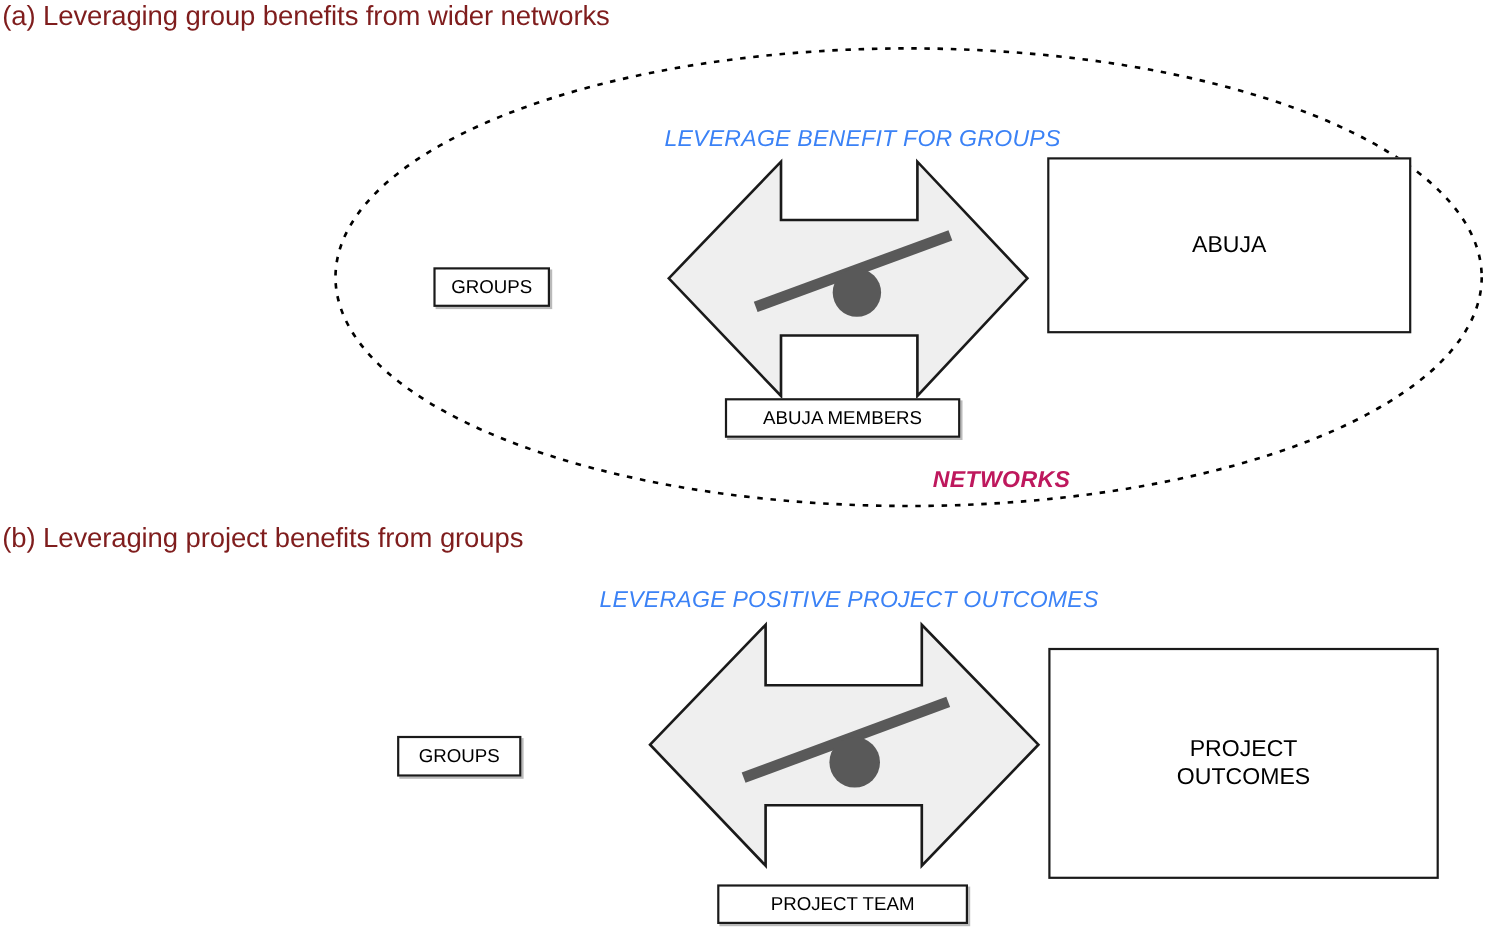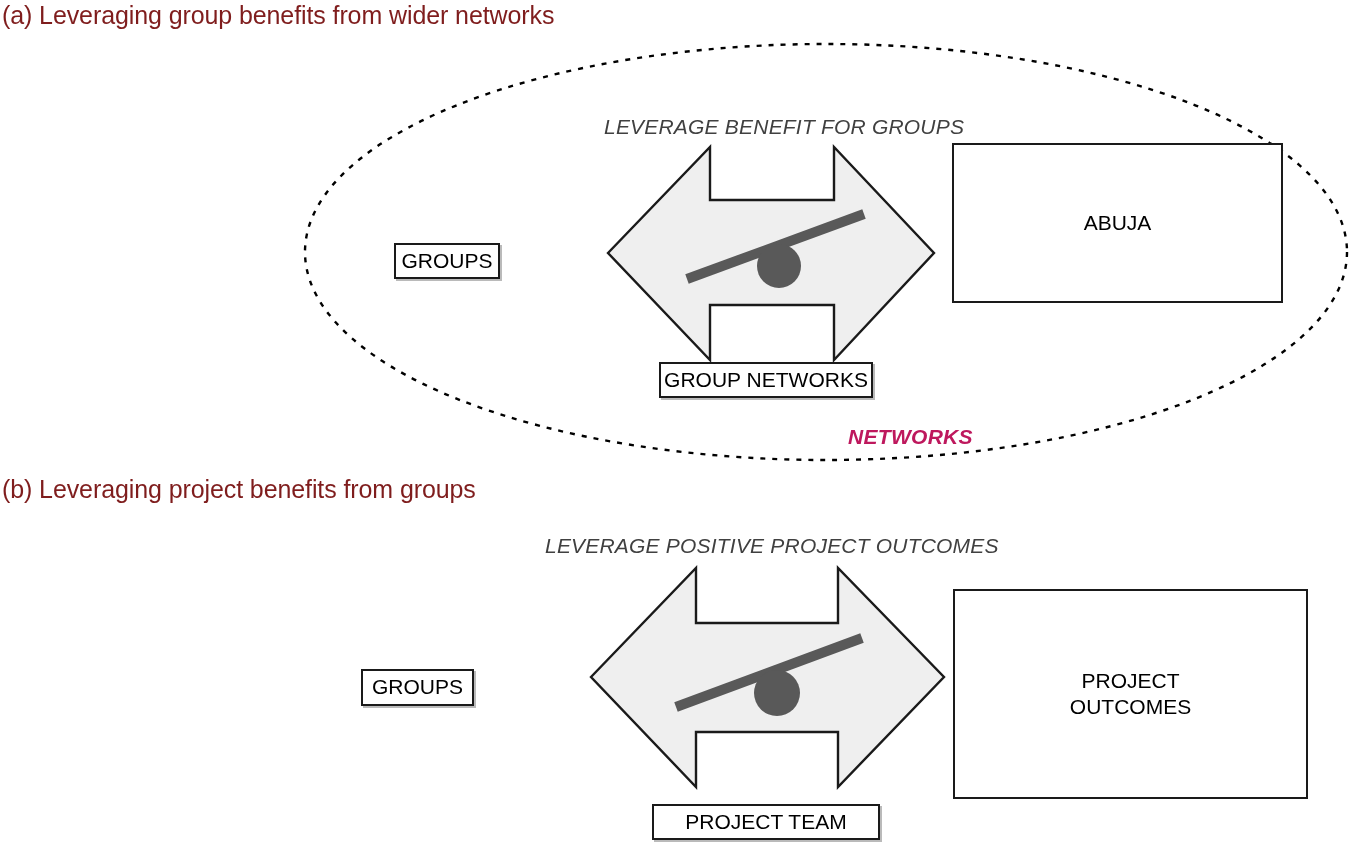--- a/index.html
+++ b/index.html
@@ -50,21 +50,21 @@
     background: #ffffff;
     border: 2px solid #1a1a1a;
     display: flex;
     align-items: center;
     justify-content: center;
     text-align: center;
     color: #000;
     font-family: "Liberation Sans", sans-serif;
   }
   .box.small {
-    font-size: 21px;
+    font-size: 17px;
     box-shadow: 2px 2px 0 rgba(130,130,130,0.55);
   }
   .box.large {
     font-size: 21px;
     border-width: 2px;
   }
   .box-label { display: block; line-height: 1.25; }
 
   
   #box-groups-a  { left: 394px; top: 243px;  width: 106px; height: 36px; }
@@ -76,21 +76,21 @@
   #box-outcomes  { left: 953px; top: 589px;  width: 355px; height: 210px; }
   #box-team      { left: 652px; top: 804px;  width: 228px; height: 36px; }
 
   
   .arrow-caption {
     position: absolute;
     font-style: italic;
     font-size: 21px;
     letter-spacing: 0.2px;
     white-space: nowrap;
-    color: #404040;
+    color: #3b82f6;
   }
   #caption-a { left: 604px; top: 115px; }
   #caption-b { left: 545px; top: 534px; }
 
   
   #label-networks {
     position: absolute;
     left: 848px;
     top: 425px;
     font-style: italic;
@@ -131,21 +131,21 @@
 
   <div class="box small" id="box-groups-a">
     <span class="box-label">GROUPS</span>
   </div>
 
   <div class="box large" id="box-abuja">
     <span class="box-label">ABUJA</span>
   </div>
 
   <div class="box small" id="box-members">
-    <span class="box-label">GROUP NETWORKS</span>
+    <span class="box-label">ABUJA MEMBERS</span>
   </div>
 
   <div id="label-networks">NETWORKS</div>
 
   <div class="arrow-caption" id="caption-b">LEVERAGE POSITIVE PROJECT OUTCOMES</div>
 
   <div class="box small" id="box-groups-b">
     <span class="box-label">GROUPS</span>
   </div>
 

